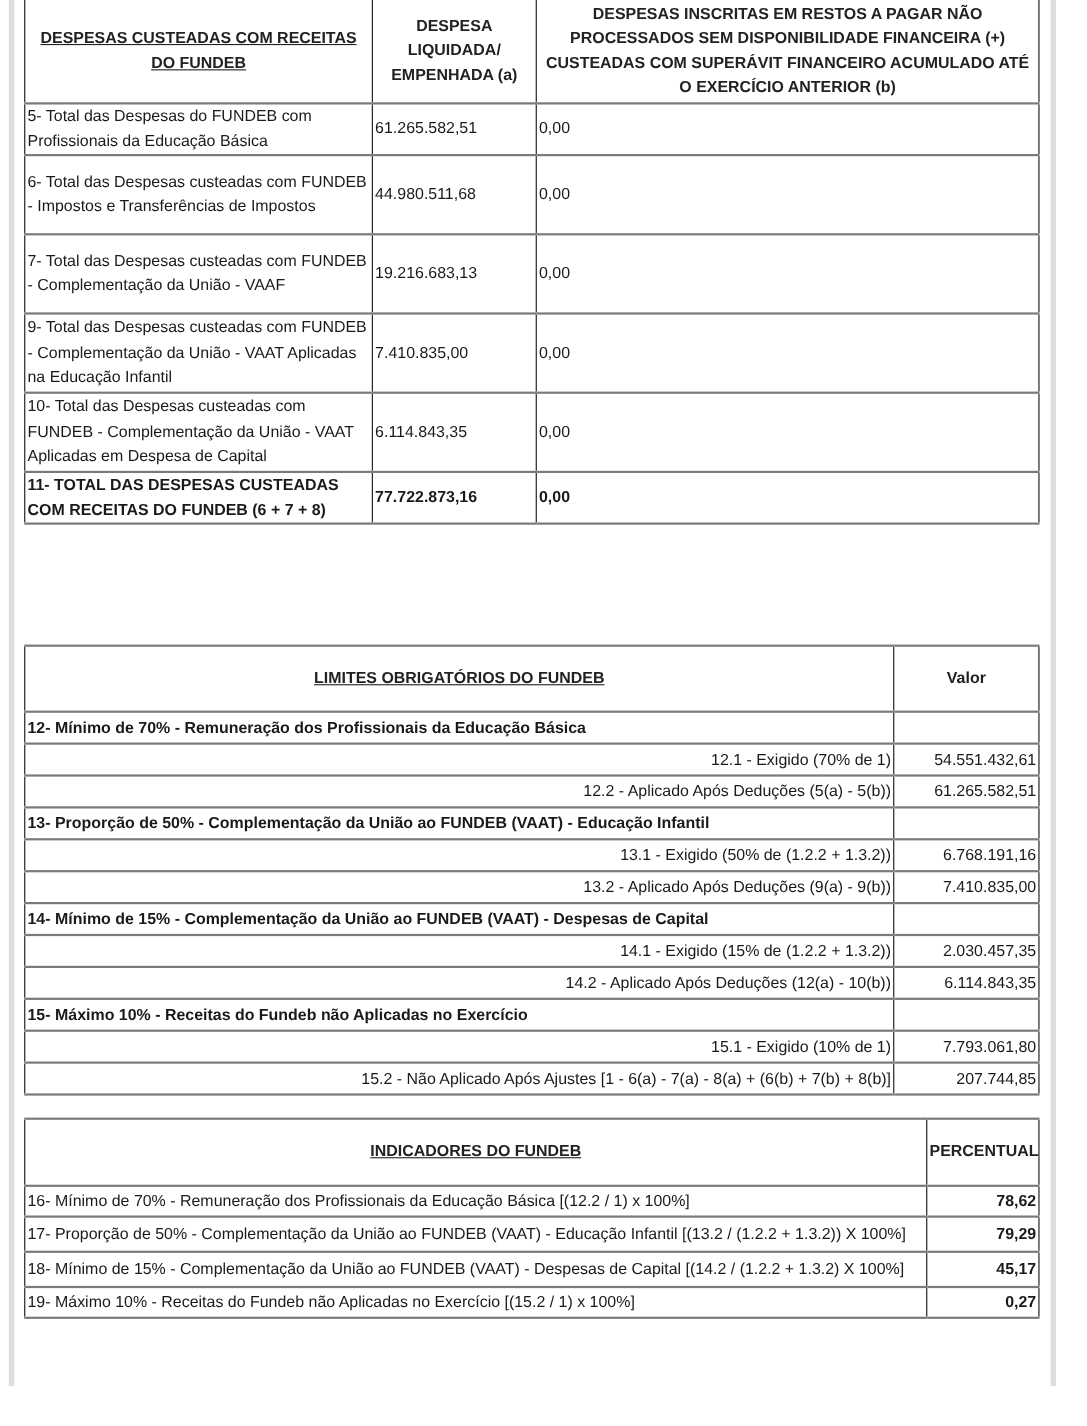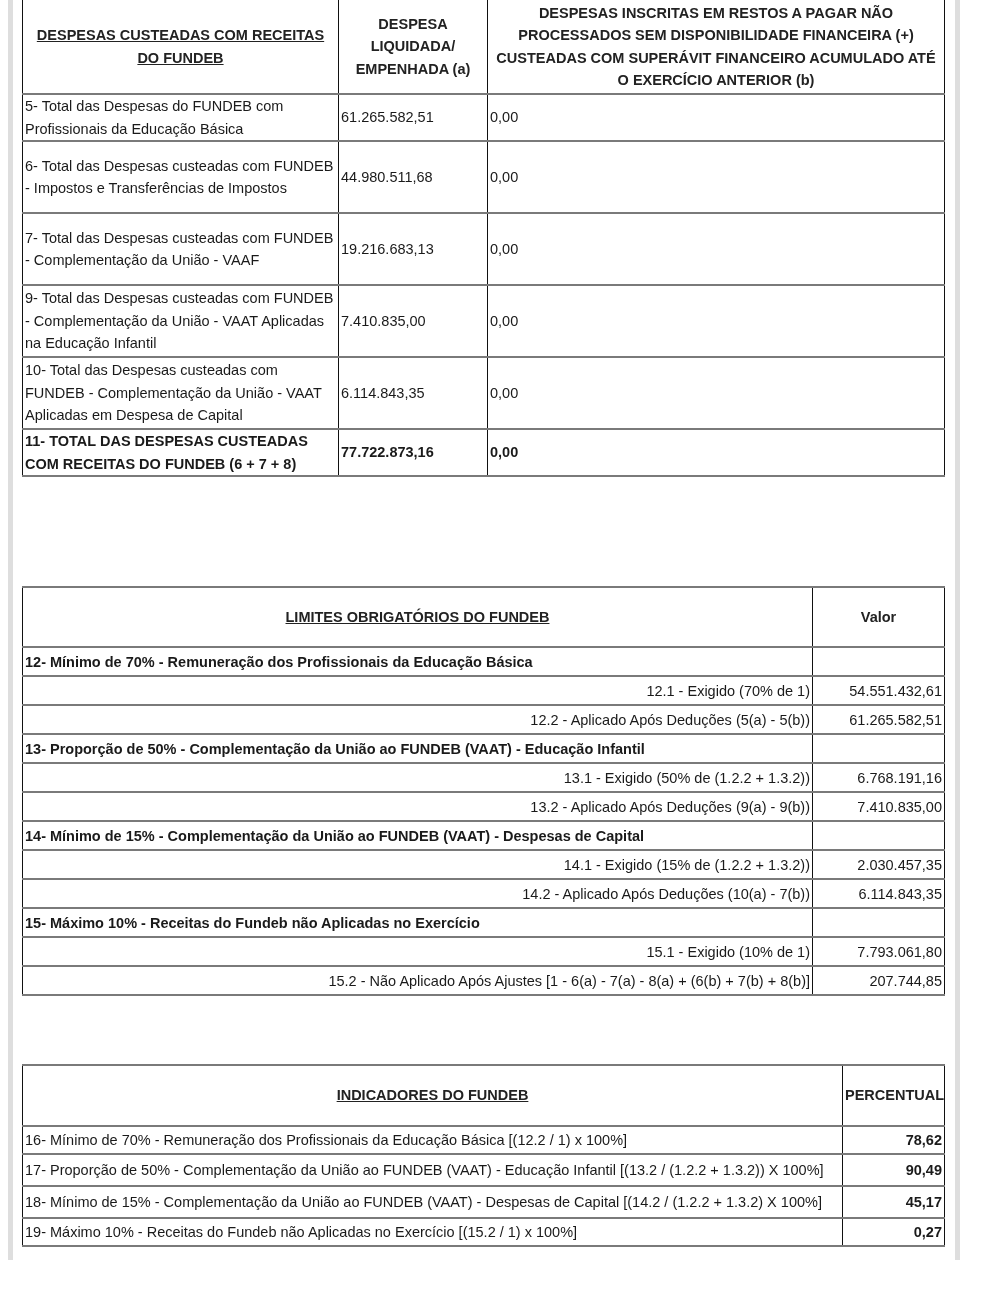--- a/index.html
+++ b/index.html
@@ -25,21 +25,21 @@
   #t1 td { text-align:left; }
   #t1 .r2 { height:45px; }
   #t1 .r3 { height:72px; }
   #t1 .rt { height:47px;margin-left:40px; }
 
   #t2 { top:586px; }
   #t2 col.c1 { width:790px; } #t2 col.c2 { width:132px; }
   #t2 thead th { height:58px;margin-top:48px; }
   #t2 td { height:27px; line-height:20px; }
 
-  #t3 { top:1064px; }
+  #t3 { top:1016px; }
   #t3 col.c1 { width:820px; } #t3 col.c2 { width:102px; }
   #t3 thead th { height:59px; }
   #t3 td { line-height:22px; }
   #t3 .r1 { height:28px; }
   #t3 .r2 { height:32px; }
 </style>
 </head>
 <body>
 
 <div class="strip left"></div>
@@ -132,21 +132,21 @@
 
     <tr>
         <td class="b">14- Mínimo de 15% - Complementação da União ao FUNDEB (VAAT) - Despesas de Capital</td>
         <td></td>
       </tr>
     <tr>
         <td class="indent">14.1 - Exigido (15% de (1.2.2 + 1.3.2))</td>
         <td class="num">2.030.457,35</td>
       </tr>
     <tr>
-        <td class="indent">14.2 - Aplicado Após Deduções (10(a) - 7(b))</td>
+        <td class="indent">14.2 - Aplicado Após Deduções (12(a) - 10(b))</td>
         <td class="num">6.114.843,35</td>
       </tr>
 
     <tr>
         <td class="b">15- Máximo 10% - Receitas do Fundeb não Aplicadas no Exercício</td>
         <td></td>
       </tr>
     <tr>
         <td class="indent">15.1 - Exigido (10% de 1)</td>
         <td class="num">7.793.061,80</td>
@@ -169,21 +169,21 @@
       <th>PERCENTUAL</th>
     </tr>
   </thead>
   <tbody>
     <tr class="r1">
         <td>16- Mínimo de 70% - Remuneração dos Profissionais da Educação Básica [(12.2 / 1) x 100%]</td>
         <td class="num b">78,62</td>
       </tr>
     <tr class="r2">
         <td>17- Proporção de 50% - Complementação da União ao FUNDEB (VAAT) - Educação Infantil [(13.2 / (1.2.2 + 1.3.2)) X 100%]</td>
-        <td class="num b">90,49</td>
+        <td class="num b">79,29</td>
       </tr>
     <tr class="r2">
         <td>18- Mínimo de 15% - Complementação da União ao FUNDEB (VAAT) - Despesas de Capital [(14.2 / (1.2.2 + 1.3.2) X 100%]</td>
         <td class="num b">45,17</td>
       </tr>
     <tr class="r1">
         <td>19- Máximo 10% - Receitas do Fundeb não Aplicadas no Exercício [(15.2 / 1) x 100%]</td>
         <td class="num b">0,27</td>
       </tr>
   </tbody>

